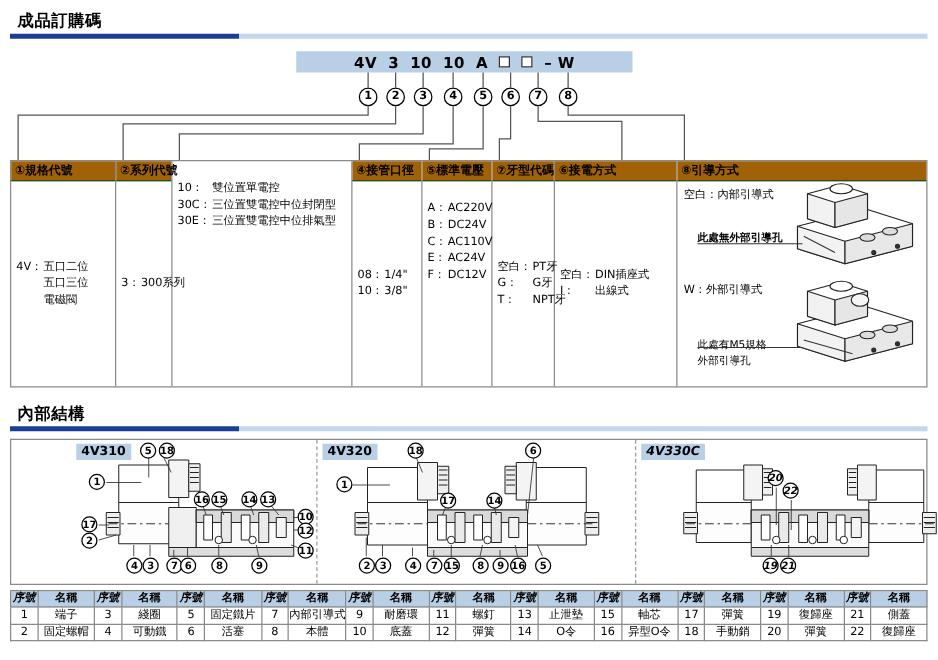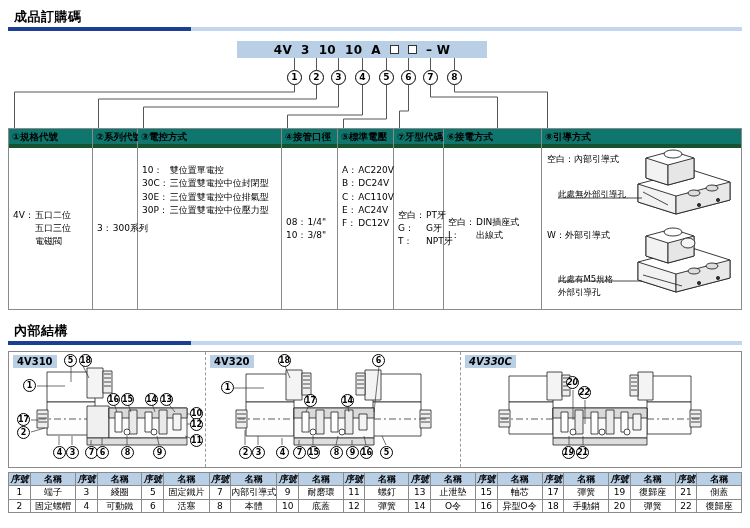--- a/index.html
+++ b/index.html
@@ -60,22 +60,22 @@
     display: flex;
     background: #fff;
   }
   .spec-col {
     border-right: 1px solid #8a8a8a;
     display: flex; flex-direction: column;
     min-width: 0;
   }
   .spec-col:last-child { border-right: none; }
   .spec-head {
-    background: #0f766e;
-    border-bottom: 4px solid #14532d;
+    background: #a16207;
+    border-bottom: 1px solid #14532d;
     font-size: 9.5px; font-weight: bold;
     padding: 3px 3px 2px 3px;
     white-space: nowrap;
     line-height: 1.1;
   }
   .spec-body {
     flex: 1;
     padding: 5px 4px;
     font-size: 9px;
     line-height: 1.45;
@@ -130,21 +130,21 @@
   .parts th.nm  { width: 46px; }
 </style>
 </head>
 <body>
 
 <div class="page">
 
   <div class="sec-title" style="left:14px; top:8px;text-align:right;">成品訂購碼</div>
   <div class="rule" style="left:8px; top:27px; width:734px;"></div>
 
-  <div class="code-bar" style="left:237px; top:41px; width:250px; height:17px;">
+  <div class="code-bar" style="left:237px; top:41px; width:269px; height:17px;">
     <span>4V</span>
     <span>3</span>
     <span>10</span>
     <span>10</span>
     <span>A</span>
     <span class="code-box"></span>
     <span class="code-box"></span>
     <span>– W</span>
   </div>
 
@@ -215,38 +215,33 @@
         <div class="tbl-kv">
           <div class="r">
               <span class="k">3：</span>
               <span class="v">300系列</span>
             </div>
         </div>
       </div>
     </div>
 
     <div class="spec-col" style="width:144px;">
-      <div class="spec-head">③電控方式</div>
       <div class="spec-body" style="padding-top:16px;">
         <div class="tbl-kv">
           <div class="r">
               <span class="k">10：</span>
               <span class="v">雙位置單電控</span>
             </div>
           <div class="r">
               <span class="k">30C：</span>
               <span class="v">三位置雙電控中位封閉型</span>
             </div>
           <div class="r">
               <span class="k">30E：</span>
               <span class="v">三位置雙電控中位排氣型</span>
-            </div>
-          <div class="r">
-              <span class="k">30P：</span>
-              <span class="v">三位置雙電控中位壓力型</span>
             </div>
         </div>
       </div>
     </div>
 
     <div class="spec-col" style="width:56px;">
       <div class="spec-head">④接管口徑</div>
       <div class="spec-body vcenter">
         <div class="tbl-kv">
           <div class="r">
@@ -325,21 +320,21 @@
       </div>
     </div>
 
     <div class="spec-col" style="flex:1;">
       <div class="spec-head">⑧引導方式</div>
       <div class="spec-body col8-body">
 
         <div class="col8-label" style="left:5px; top:6px;">空白：內部引導式</div>
         <div class="col8-label" style="left:5px; top:82px;">W：外部引導式</div>
 
-        <div class="ann" style="left:16px; top:41px;">此處無外部引導孔</div>
+        <div class="ann" style="left:16px; top:41px;font-weight:bold;">此處無外部引導孔</div>
         <div class="ann" style="left:16px; top:126px;">此處有M5規格</div>
         <div class="ann" style="left:16px; top:139px;text-align:right;">外部引導孔</div>
 
         <svg width="196" height="160" style="position:absolute; left:0; top:0;">
           <g stroke="#222" stroke-width="0.9" fill="#ffffff" stroke-linejoin="round">
 
             <path d="M96 36 L150 22 L188 34 L188 52 L134 66 L96 54 Z"></path>
             <path d="M96 36 L96 54 L134 66 L134 48 Z" fill="#f2f2f2"></path>
             <path d="M134 48 L188 34 L188 52 L134 66 Z" fill="#e8e8e8"></path>
 
@@ -380,21 +375,21 @@
         </svg>
       </div>
     </div>
   </div>
 
   <div class="sec-title" style="left:14px; top:322px;">內部結構</div>
   <div class="rule" style="left:8px; top:341px; width:734px;"></div>
 
   <div class="panels" style="left:8px; top:351px; width:734px; height:117px;">
 
-    <div class="panel" style="width:197px;">
+    <div class="panel" style="width:197px;margin-left:48px;">
       <div class="panel-tag">4V310</div>
       <svg width="197" height="117">
         <g stroke="#222" stroke-width="0.8" fill="#ffffff" stroke-linejoin="round">
 
           <rect x="38" y="20" width="48" height="30"></rect>
           <rect x="38" y="50" width="48" height="33" fill="#fdfdfd"></rect>
 
           <rect x="78" y="16" width="16" height="30" fill="#f4f4f4"></rect>
           <rect x="94" y="19" width="9" height="22" fill="#eee"></rect>
           <line x1="95" y1="22" x2="102" y2="22"></line>

